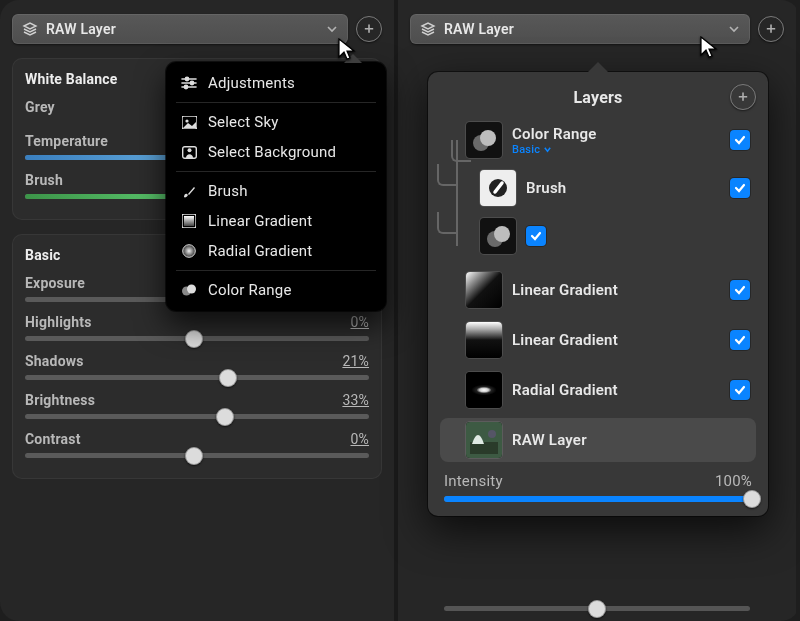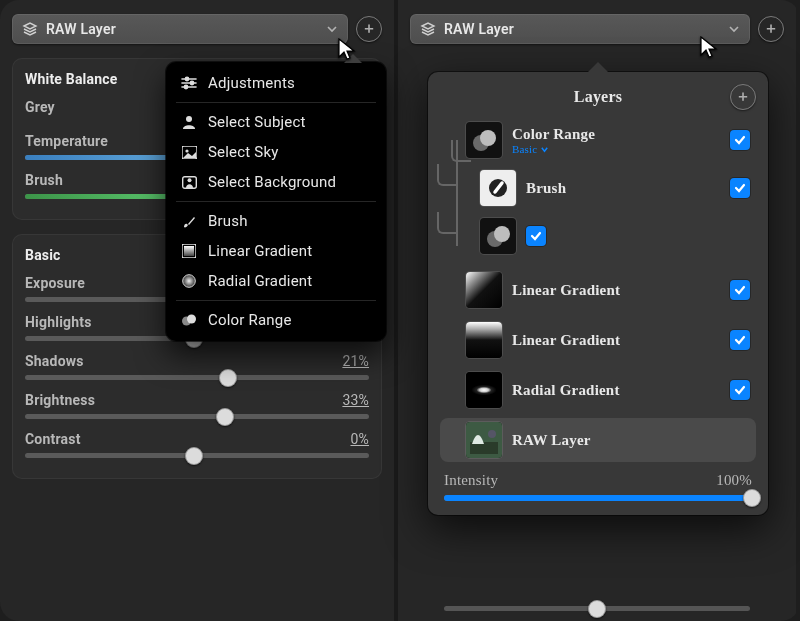--- a/index.html
+++ b/index.html
@@ -146,21 +146,20 @@
   .pop {
     position:absolute;
     top:72px;
     left:30px;
     width:340px;
     background:#383838;
     border-radius:10px;
     box-shadow: 0 14px 40px rgba(0,0,0,.7), 0 0 0 1px rgba(0,0,0,.5);
     z-index:5;
     padding:10px 0 14px;
-    font-family:Liberation Serif, serif;
   }
   .pop::before{
     content:"";
     position:absolute;
     top:-10px;
     left:50%;
     transform:translateX(-50%);
     border-left:11px solid transparent;
     border-right:11px solid transparent;
     border-bottom:11px solid #383838;
@@ -349,29 +348,20 @@
               <circle cx="6" cy="3" r="1.6" fill="#ddd"></circle>
             <line x1="1" y1="7" x2="15" y2="7"></line>
               <circle cx="11" cy="7" r="1.6" fill="#ddd"></circle>
             <line x1="1" y1="11" x2="15" y2="11"></line>
               <circle cx="5" cy="11" r="1.6" fill="#ddd"></circle>
           </svg>
         </span>
         <span>Adjustments</span>
       </div>
       <hr>
-      <div class="menu-item">
-        <span class="mi-icon">
-          <svg width="14" height="14" viewBox="0 0 14 14" fill="#ddd">
-              <circle cx="7" cy="4" r="3"></circle>
-              <path d="M1 14 C1 9 13 9 13 14 Z"></path>
-            </svg>
-        </span>
-        <span>Select Subject</span>
-      </div>
       <div class="menu-item">
         <span class="mi-icon">
           <svg width="15" height="13" viewBox="0 0 15 13" fill="#ddd">
               <rect x="0" y="0" width="15" height="13" rx="2" fill="none" stroke="#ddd" stroke-width="1.4"></rect>
               <circle cx="5" cy="5" r="1.6"></circle>
               <path d="M1 12 L6 7 L10 10 L14 6 L14 12 Z"></path>
             </svg>
         </span>
         <span>Select Sky</span>
       </div>

